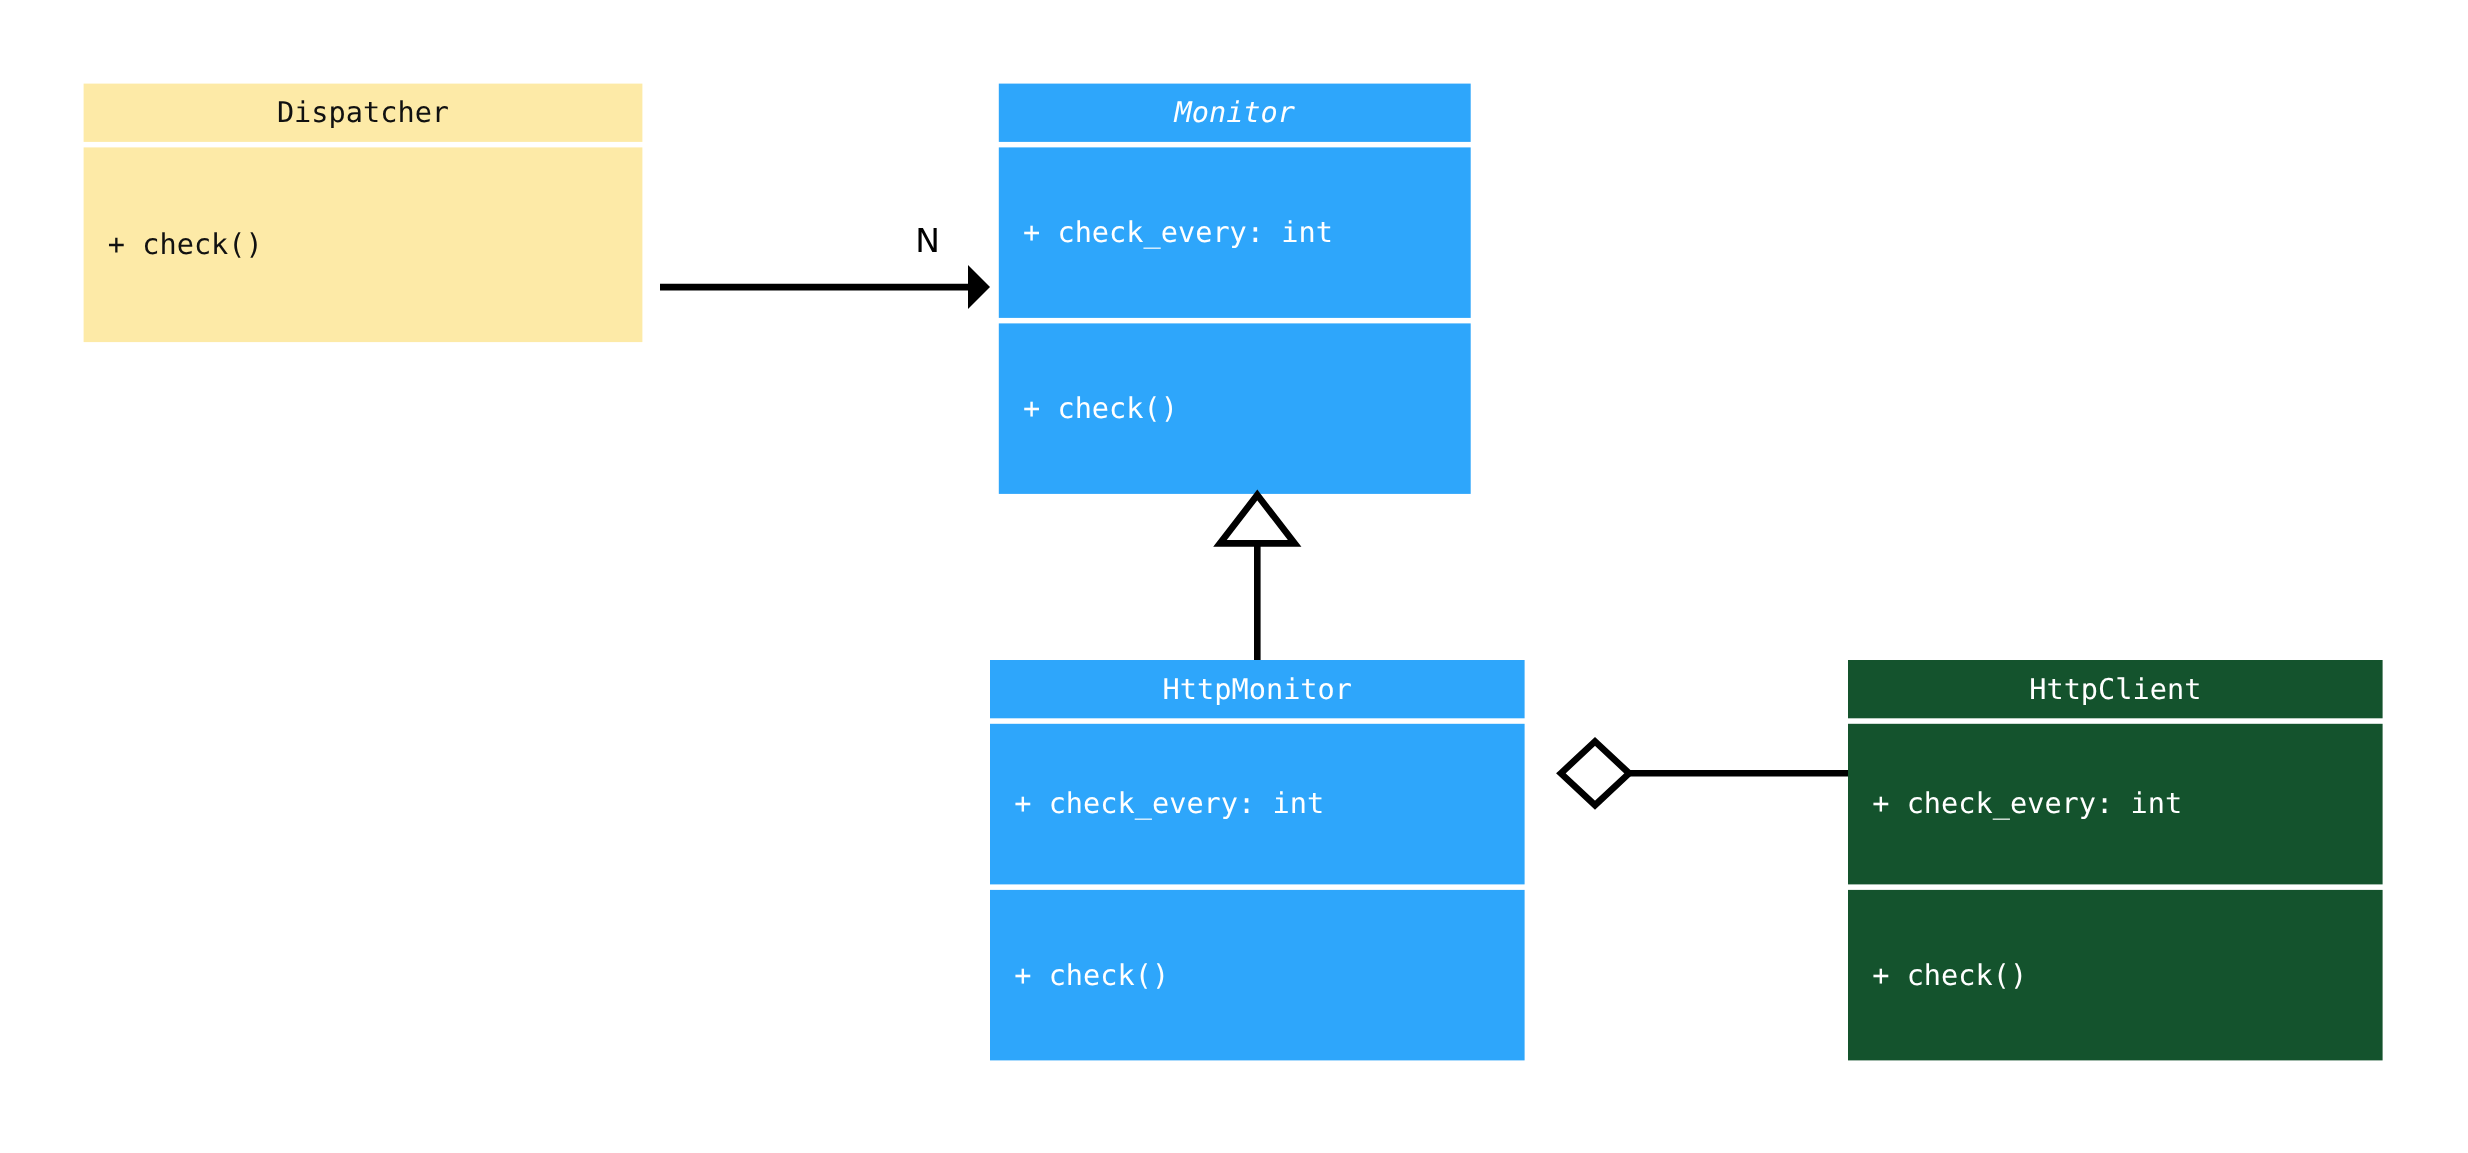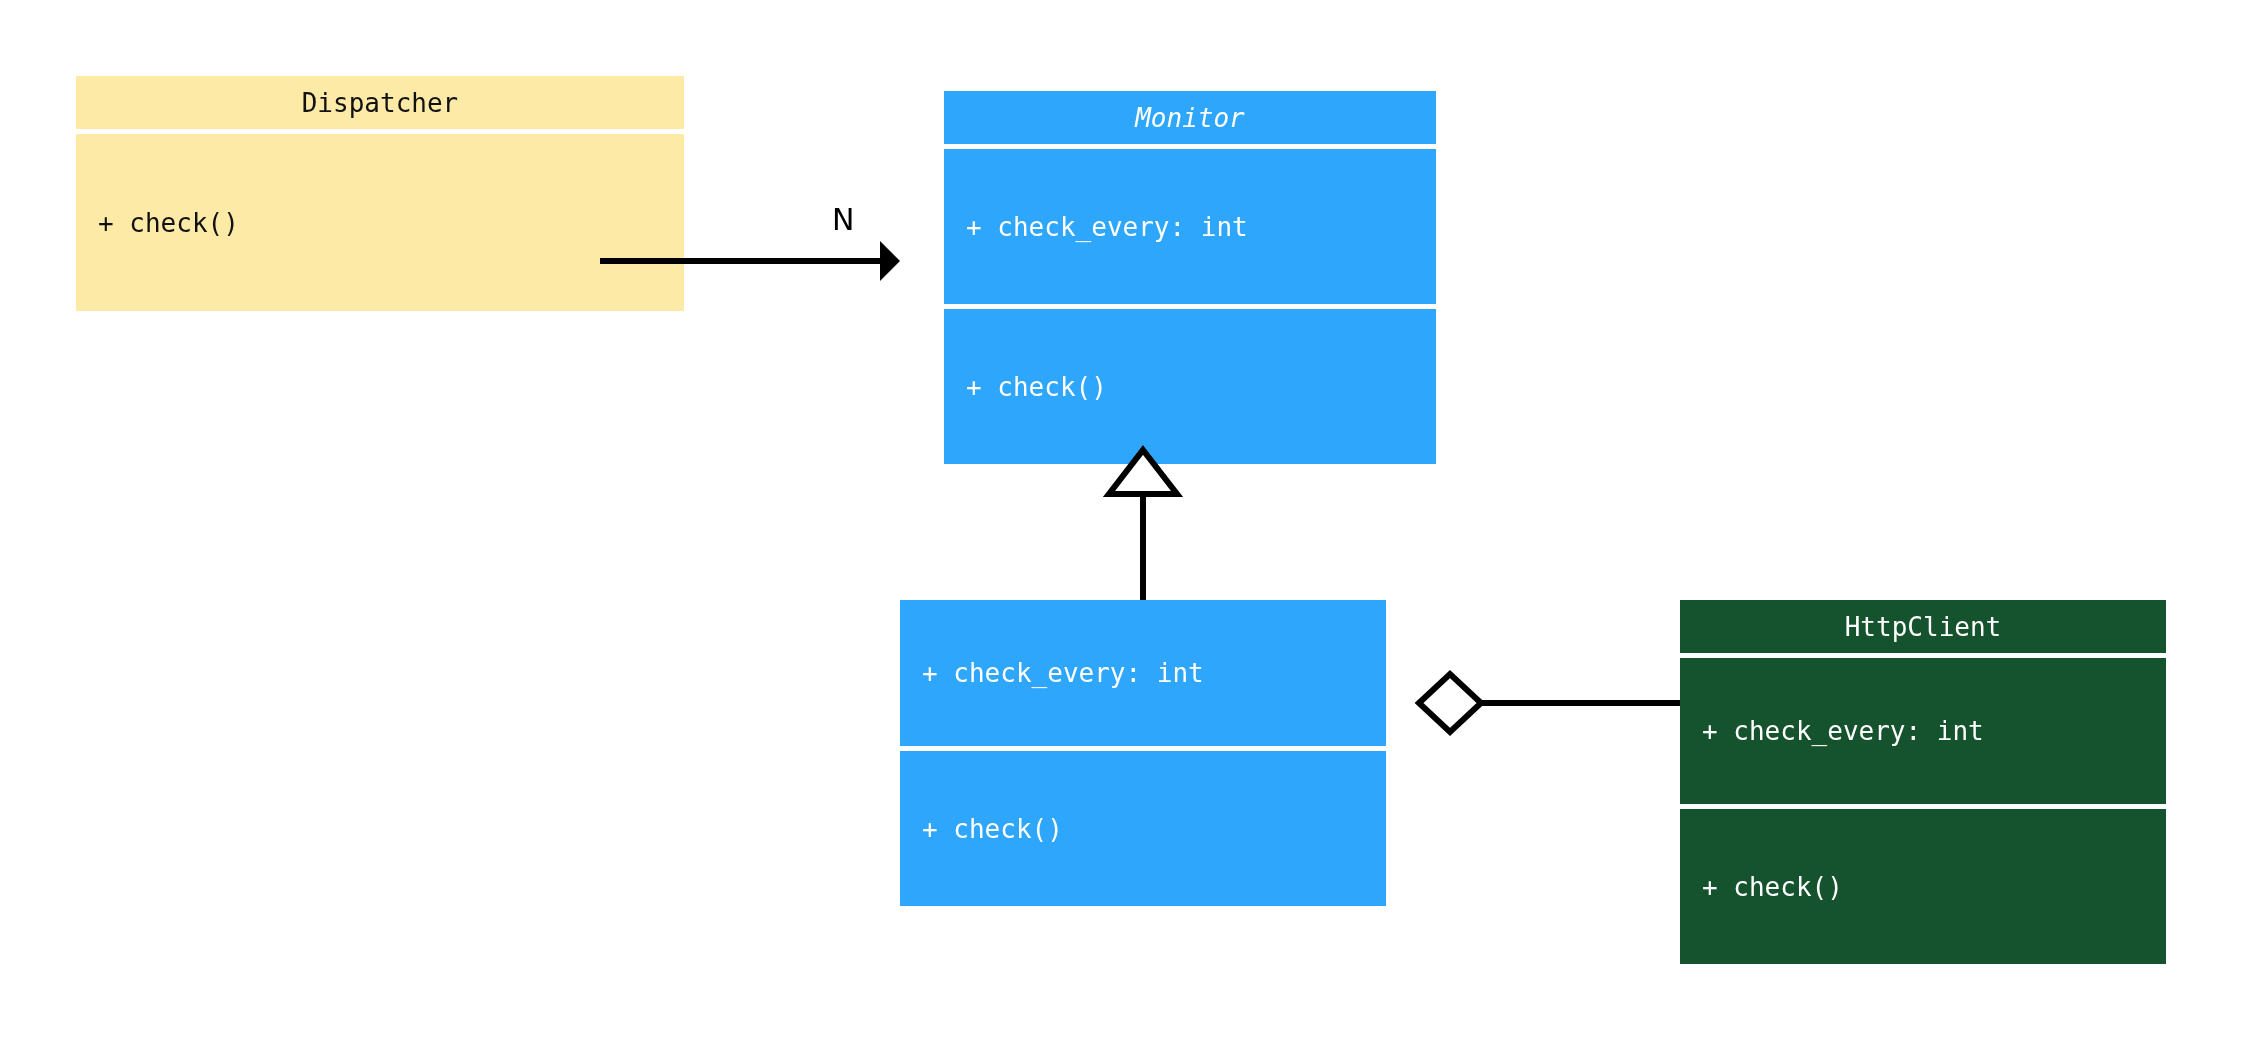--- a/index.html
+++ b/index.html
@@ -98,42 +98,45 @@
     font-size: 30px;
     color: #000000;
     white-space: nowrap;
   }
 </style>
 </head>
 <body>
 
 <div id="canvas">
 
-  <div class="uml-class theme-yellow" style="left:76px; top:76px; width:608px;">
+  <div class="uml-class theme-yellow" style="left:76px; top:76px; width:508px;">
     <div class="compartment title-compartment">
       <span class="class-title">Dispatcher</span>
     </div>
     <div class="compartment body-compartment" style="height:177px;">
       <div class="member-line">+ check()</div>
     </div>
   </div>
 
-  <div class="uml-class theme-blue" style="left:944px; top:76px; width:492px;margin-top:15px;">
+  <div class="uml-class theme-blue" style="left:908px; top:76px; width:429px;">
     <div class="compartment title-compartment">
       <span class="class-title abstract-title">Monitor</span>
     </div>
     <div class="compartment body-compartment" style="height:155px;">
       <div class="member-line">+ check_every: int</div>
     </div>
     <div class="compartment body-compartment" style="height:155px;">
       <div class="member-line">+ check()</div>
     </div>
   </div>
 
   <div class="uml-class theme-blue" style="left:900px; top:600px; width:486px;">
+    <div class="compartment title-compartment">
+      <span class="class-title">HttpMonitor</span>
+    </div>
     <div class="compartment body-compartment" style="height:146px;">
       <div class="member-line">+ check_every: int</div>
     </div>
     <div class="compartment body-compartment" style="height:155px;">
       <div class="member-line">+ check()</div>
     </div>
   </div>
 
   <div class="uml-class theme-green" style="left:1680px; top:600px; width:486px;">
     <div class="compartment title-compartment">

